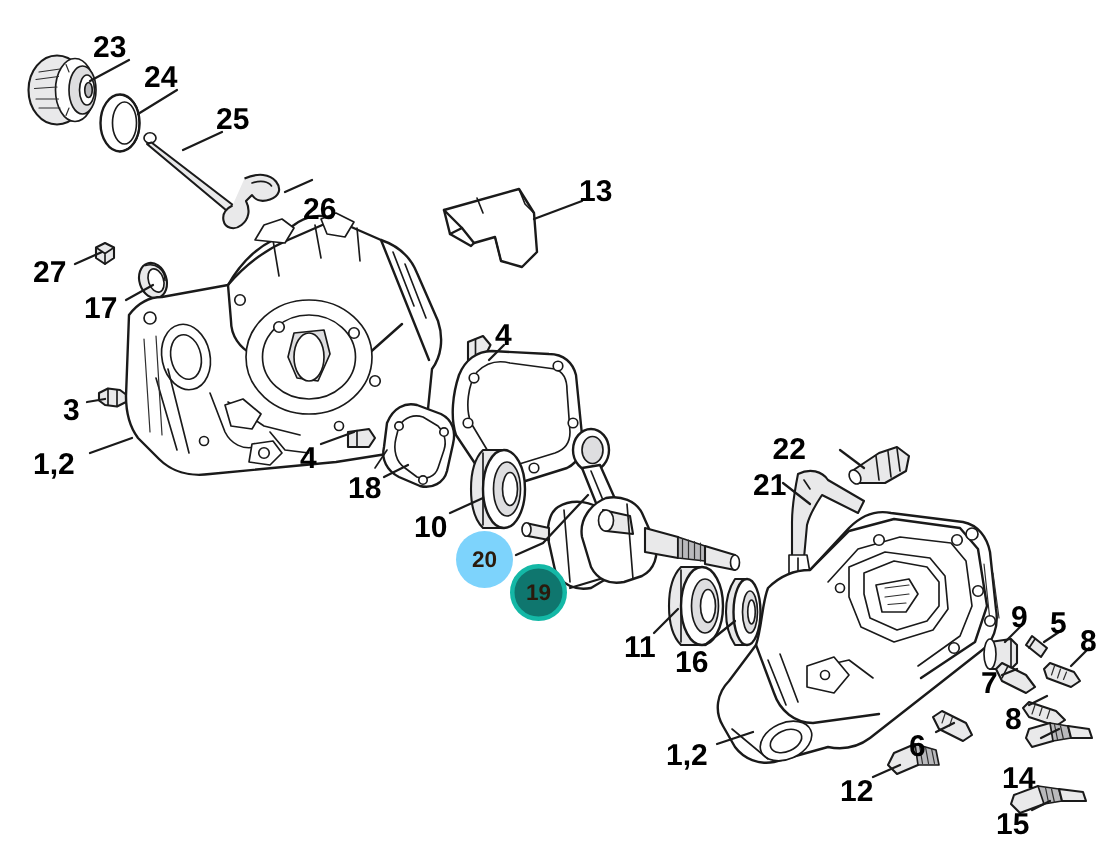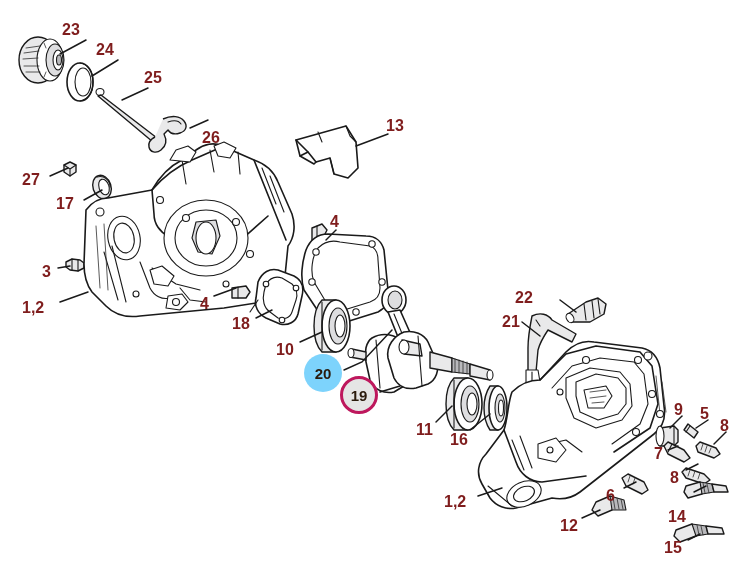--- a/index.html
+++ b/index.html
@@ -18,22 +18,22 @@
   #diagram-svg {
     position: absolute;
     left: 0; top: 0;
     width: 740px;
     height: 564px;
   }
   .callout-label {
     position: absolute;
     font-family: "Liberation Sans", sans-serif;
     font-weight: bold;
-    font-size: 16px;
-    color: #7f1d1d;
+    font-size: 20px;
+    color: #000000;
     white-space: nowrap;
     line-height: 1;
     user-select: none;
   }
   .hl-chip {
     position: absolute;
     display: flex;
     align-items: center;
     justify-content: center;
     border-radius: 50%;
@@ -42,22 +42,22 @@
     font-size: 15px;
     color: #2a1a0c;
     line-height: 1;
     user-select: none;
   }
   .hl-chip.soft {
     background: #7dd3fc;
     border: none;
   }
   .hl-chip.ring {
-    background: #e5e5e5;
-    border: 3px solid #be185d;
+    background: #0f766e;
+    border: 3px solid #14b8a6;
     box-sizing: border-box;
   }
 </style>
 </head>
 <body>
 
 <div id="stage">
 
   <svg id="diagram-svg" viewBox="0 0 740 564">
     <defs>

